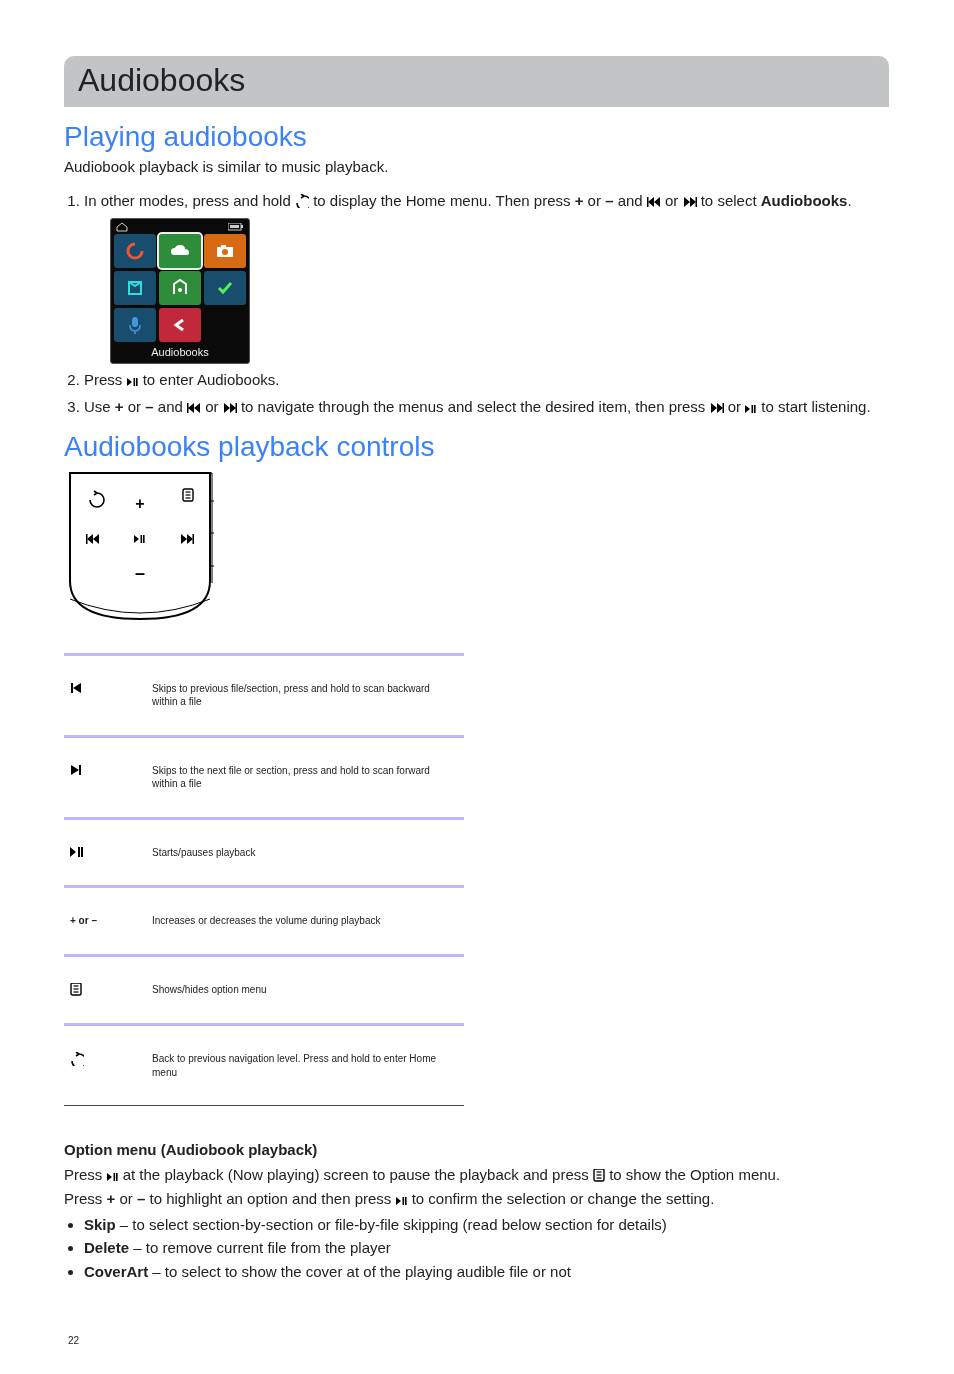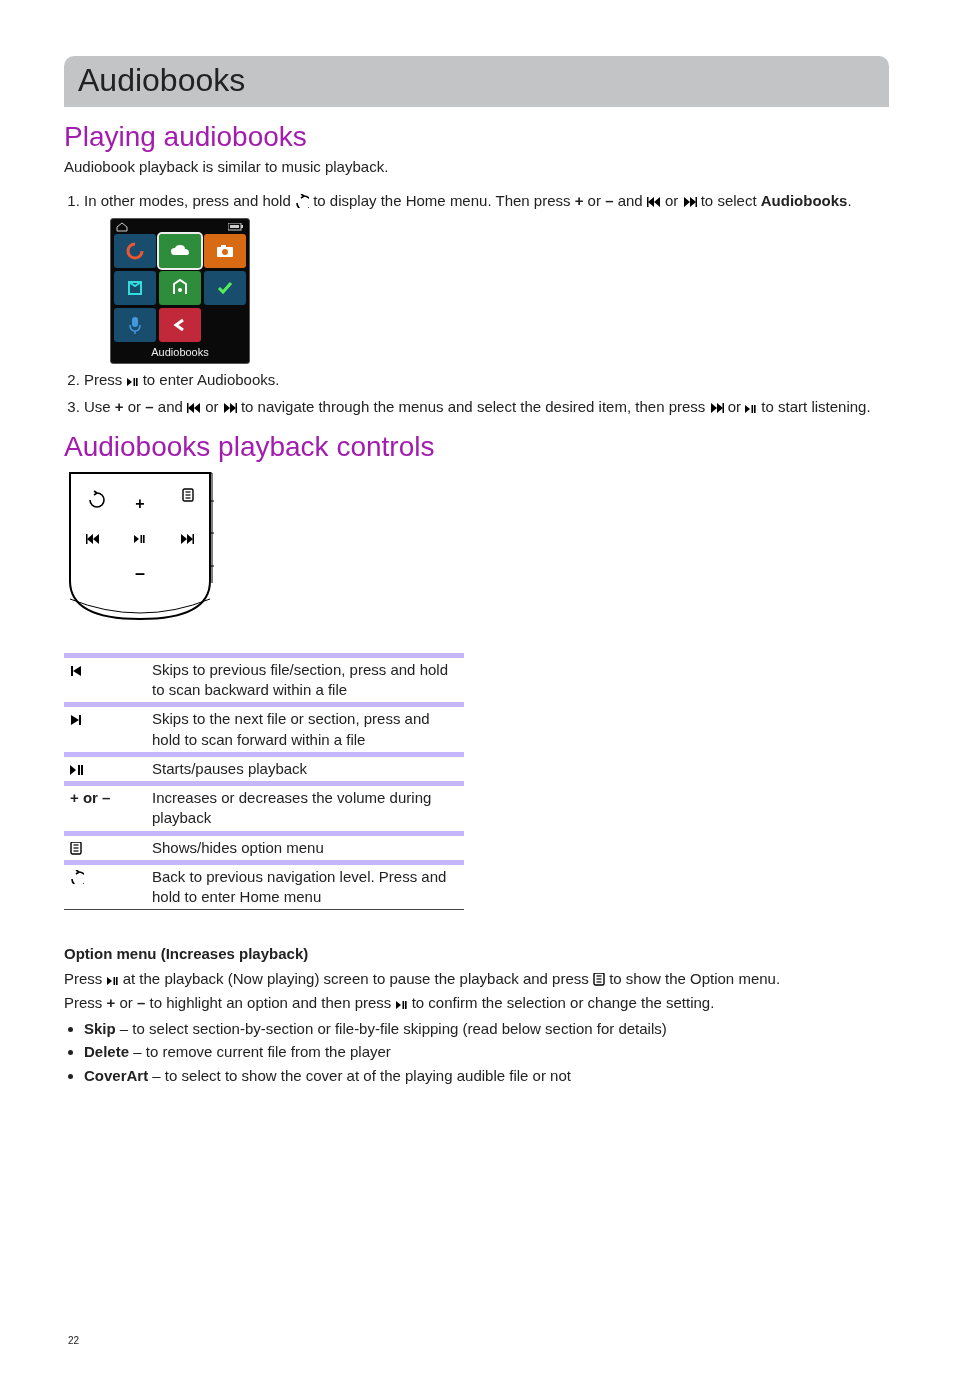--- a/index.html
+++ b/index.html
@@ -26,21 +26,21 @@
   .chapter-bar h1 {
     margin: 0;
     font-weight: 400;
     font-size: 32px;
     color: #222;
   }
   h2.section {
     margin: 14px 0 2px 0;
     font-weight: 400;
     font-size: 28px;
-    color: #a21caf;
+    color: #3b82f6;
   }
   p {
     margin: 4px 0;
     font-size: 15px;
     line-height: 1.35;
   }
   ol.steps {
     margin: 14px 0 0 0;
     padding-left: 20px;
     font-size: 15px;
@@ -87,24 +87,24 @@
     width: 152px;
     height: 154px;
     margin: 6px 0 18px 0;
   }
   .controls-table {
     width: 400px;
     border-collapse: collapse;
     margin-top: 6px;
   }
   .controls-table td {
-    border-top: 5px solid #c4b5fd;
-    padding: 2px 6px;
+    border-top: 3px solid #c4b5fd;
+    padding: 26px 6px;
     vertical-align: top;
-    font-size: 15px;
+    font-size: 10px;
     line-height: 1.35;
   }
   .controls-table tr:last-child td {
     border-bottom: 1px solid #444;
   }
   .controls-table td.sym {
     width: 70px;
     white-space: nowrap;
     font-weight: bold;
   }
@@ -363,21 +363,21 @@
     </tr>
     <tr>
       <td class="sym"><svg class="icon" width="14" height="14">
               <use href="#i-back"></use>
             </svg></td>
       <td>Back to previous navigation level. Press and hold to enter Home menu</td>
     </tr>
   </tbody>
     </table>
 
-  <p class="opt-heading">Option menu (Increases playback)</p>
+  <p class="opt-heading">Option menu (Audiobook playback)</p>
   <p>
     <span>Press </span>
     <svg class="icon" width="12" height="10">
         <use href="#i-playpause-sm"></use>
       </svg>
     <span> at the playback (Now playing) screen to pause the playback and press </span>
     <svg class="icon" width="12" height="13">
         <use href="#i-menu"></use>
       </svg>
     <span> to show the Option menu.</span>

